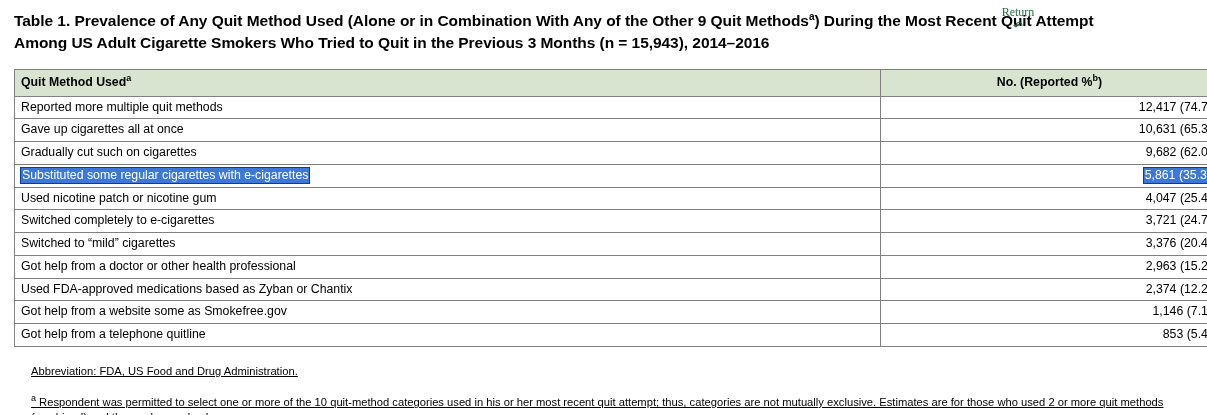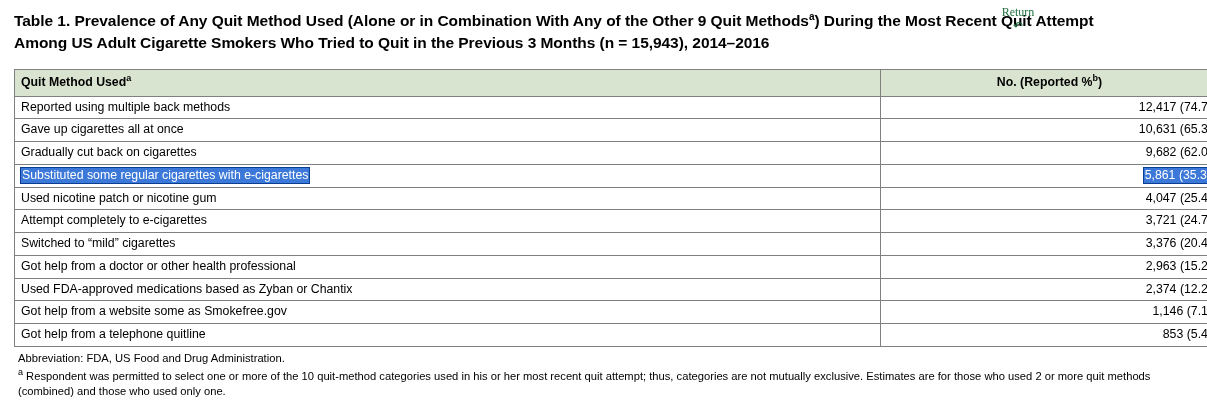--- a/index.html
+++ b/index.html
@@ -101,21 +101,22 @@
     display: inline-block;
   }
   .footnotes {
     margin-top: 3px;
     font-size: 11.2px;
     line-height: 1.28;
     width: 1178px;
     color: #000000;
   }
   .footnotes div {
-    margin: 4px;
+    margin: 17px;
+    text-decoration: underline;
   }
   .footnotes sup {
     font-size: 9px;
     vertical-align: super;
     line-height: 0;
   }
 </style>
 </head>
 <body>
 
@@ -132,41 +133,41 @@
 
   <table class="data">
     <thead>
       <tr>
         <th class="col-method"><span>Quit Method Used</span><sup>a</sup></th>
         <th class="col-value"><span>No. (Reported %</span><sup>b</sup><span>)</span></th>
       </tr>
     </thead>
     <tbody>
       <tr>
-        <td class="col-method">Reported using multiple back methods</td>
+        <td class="col-method">Reported more multiple quit methods</td>
         <td class="col-value">12,417 (74.7)</td>
       </tr>
       <tr>
         <td class="col-method">Gave up cigarettes all at once</td>
         <td class="col-value">10,631 (65.3)</td>
       </tr>
       <tr>
-        <td class="col-method">Gradually cut back on cigarettes</td>
+        <td class="col-method">Gradually cut such on cigarettes</td>
         <td class="col-value">9,682 (62.0)</td>
       </tr>
       <tr class="highlight">
         <td class="col-method"><span class="hl">Substituted some regular cigarettes with e-cigarettes</span></td>
         <td class="col-value"><span class="hl">5,861 (35.3)</span></td>
       </tr>
       <tr>
         <td class="col-method">Used nicotine patch or nicotine gum</td>
         <td class="col-value">4,047 (25.4)</td>
       </tr>
       <tr>
-        <td class="col-method">Attempt completely to e-cigarettes</td>
+        <td class="col-method">Switched completely to e-cigarettes</td>
         <td class="col-value">3,721 (24.7)</td>
       </tr>
       <tr>
         <td class="col-method">Switched to “mild” cigarettes</td>
         <td class="col-value">3,376 (20.4)</td>
       </tr>
       <tr>
         <td class="col-method">Got help from a doctor or other health professional</td>
         <td class="col-value">2,963 (15.2)</td>
       </tr>

